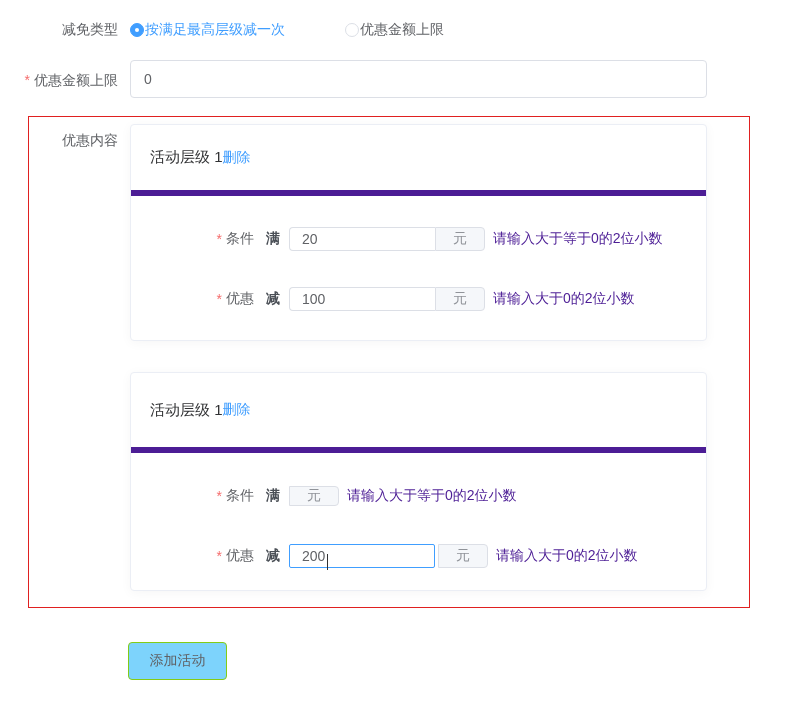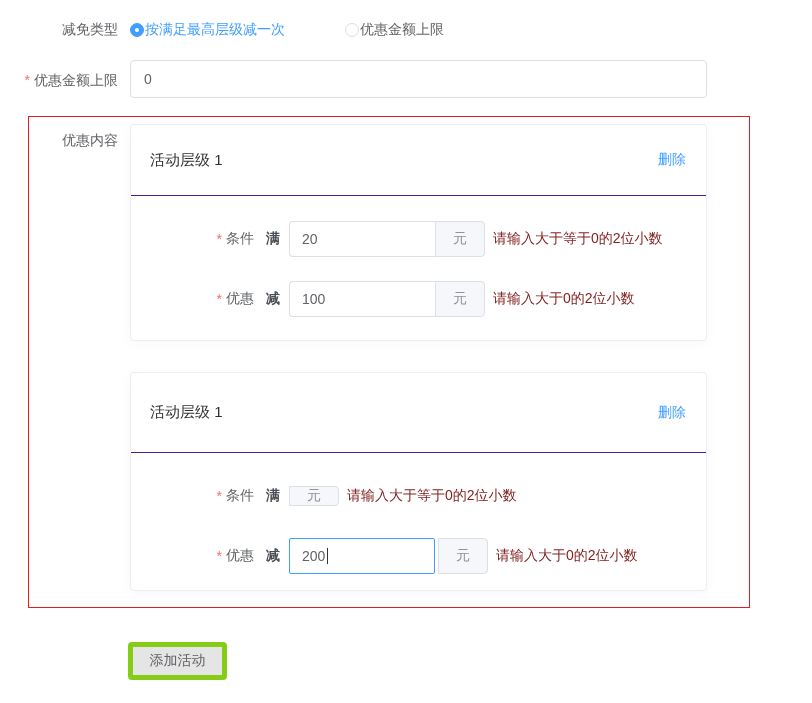--- a/index.html
+++ b/index.html
@@ -54,41 +54,41 @@
 
   
   .card {
     left: 130px; width: 577px;
     background: #fff; border: 1px solid #ebeef5; border-radius: 4px;
     box-shadow: 0 2px 12px rgba(0,0,0,0.04);
   }
   .card1 { top: 124px; height: 217px; }
   .card2 { top: 372px; height: 219px; }
   .card-header {
-    display: flex; align-items: center; justify-content: space-between;
+    display: flex; align-items: center; 
     padding: 0 20px 0 19px;
-    border-bottom: 1px solid #4c1d95;
+    border-bottom: 6px solid #4c1d95;
   }
   .card1 .card-header { height: 71px; }
   .card2 .card-header { height: 80px; }
   .card-title { color: #303133; font-size: 15px; }
   .delete-link { color: #409eff; font-size: 14px; cursor: pointer; text-decoration: none; }
   .card-body { padding-top: 25px; }
   .crow { display: flex; align-items: center; height: 36px; margin-bottom: 24px; }
   .crow-label {
     width: 158px; flex: none;
     display: flex; align-items: center; justify-content: flex-end;
     white-space: nowrap; padding-right: 5px;
   }
   .crow-label .lab { color: #606266; }
   .crow-label .strong { font-weight: 700; color: #4a4f56; margin-left: 12px; margin-right: 4px; }
 
   .ig { display: flex; align-items: stretch; position: relative; }
   .ig input {
-    width: 146px; height: 36px;
+    width: 146px; height: 24px;
     border: 1px solid #dcdfe6; border-right: none;
     border-radius: 4px 0 0 4px;
     padding: 0 12px; font-size: 14px; color: #606266;
     outline: none; background: #fff;
     font-family: "Liberation Sans", "DejaVu Sans", sans-serif;
   }
   .ig .append {
     width: 50px; flex: none;
     background: #f5f7fa; border: 1px solid #dcdfe6;
     border-radius: 0 4px 4px 0;
@@ -96,29 +96,29 @@
     font-size: 14px;
   }
   .ig.focused input {
     border: 1px solid #409eff; border-radius: 2px;
   }
   .ig.focused .append { border-left: 1px solid #dcdfe6; margin-left: 3px; }
   .caret {
     position: absolute; left: 38px; top: 10px;
     width: 1px; height: 16px; background: #303133;
   }
-  .hint { margin-left: 8px; color: #7f1d1d; font-size: 14px; white-space: nowrap; }
+  .hint { margin-left: 8px; color: #4c1d95; font-size: 14px; white-space: nowrap; }
 
   
   .dc-label { left: 0; top: 133px; }
 
   
   .add-btn {
     left: 128px; top: 642px; width: 99px; height: 38px;
-    background: #e5e5e5; border: 5px solid #84cc16; border-radius: 4px;
+    background: #7dd3fc; border: 1px solid #84cc16; border-radius: 4px;
     color: #606266; font-size: 14px; cursor: pointer;
     font-family: "Liberation Sans", "DejaVu Sans", sans-serif;
   }
 </style>
 </head>
 <body>
 
 <div class="abs flabel" style="left:0;top:22px;">减免类型</div>
 
 <div class="abs radio-row">

